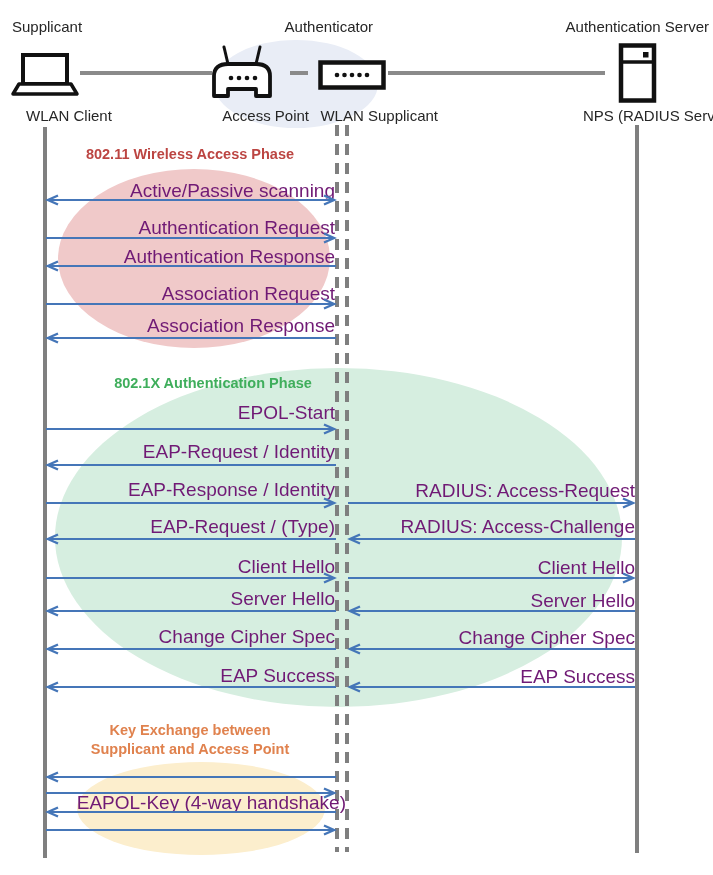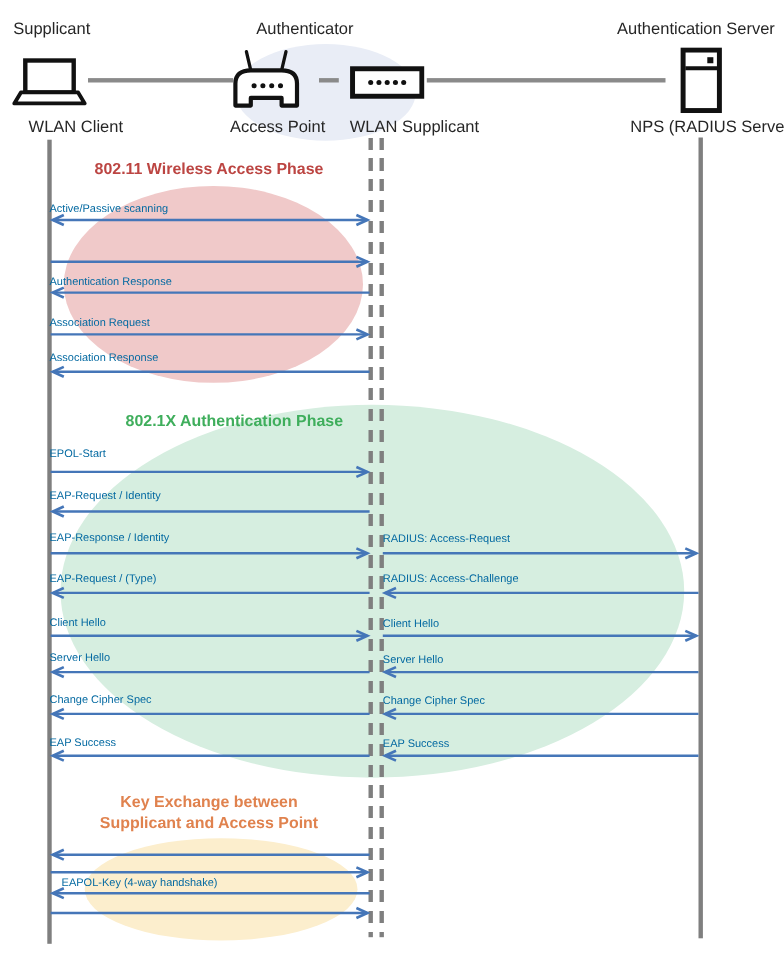--- a/index.html
+++ b/index.html
@@ -4,22 +4,22 @@
 <style>
   html,body{margin:0;padding:0;background:#fff;}
   #stage{
     position:relative;width:713px;height:875px;background:#fff;overflow:hidden;
     font-family:"Liberation Sans",sans-serif;color:#2f2f2f;
   }
   .abs{position:absolute;}
   
   .role-label{font-size:15px;line-height:18px;color:#262626;white-space:nowrap;}
   .dev-label{font-size:15px;line-height:18px;color:#262626;white-space:nowrap;margin-left:16px;}
-  .centered{text-align:left;}
-  .msg-label{font-size:10px;line-height:16px;color:#0369a1;text-align:left;white-space:nowrap;}
+  .centered{text-align:right;}
+  .msg-label{font-size:19px;line-height:16px;color:#701a75;text-align:right;white-space:nowrap;}
   .phase-title{font-size:14.5px;line-height:17px;font-weight:bold;text-align:center;white-space:nowrap;}
   .t-red{color:#bc4542;}
   .t-green{color:#3fae5c;}
   .t-orange{color:#e0824e;}
   
   .ellipse{border-radius:50%;}
   .e-blue{background:#e9edf6;}
   .e-pink{background:#f0c9c9;}
   .e-green{background:#d6eee0;}
   .e-yellow{background:#fceecd;}
@@ -98,20 +98,21 @@
 
   <div class="abs phase-title t-red" style="left:45px;top:146px;width:290px;">802.11 Wireless Access Phase</div>
 
   <div class="abs msg-label" style="left:45px;top:183px;width:290px;">Active/Passive scanning</div>
   <svg class="arrow" style="left:46px;top:194px;" width="290" height="12">
     <line x1="2" y1="6" x2="288" y2="6"></line>
       <polyline points="12,1.5 2,6 12,10.5"></polyline>
       <polyline points="278,1.5 288,6 278,10.5"></polyline>
   </svg>
 
+  <div class="abs msg-label" style="left:45px;top:220px;width:290px;">Authentication Request</div>
   <svg class="arrow" style="left:46px;top:232px;" width="290" height="12">
     <line x1="0" y1="6" x2="288" y2="6"></line>
       <polyline points="278,1.5 288,6 278,10.5"></polyline>
   </svg>
 
   <div class="abs msg-label" style="left:45px;top:249px;width:290px;">Authentication Response</div>
   <svg class="arrow" style="left:46px;top:260px;" width="290" height="12">
     <line x1="2" y1="6" x2="290" y2="6"></line>
       <polyline points="12,1.5 2,6 12,10.5"></polyline>
   </svg>

